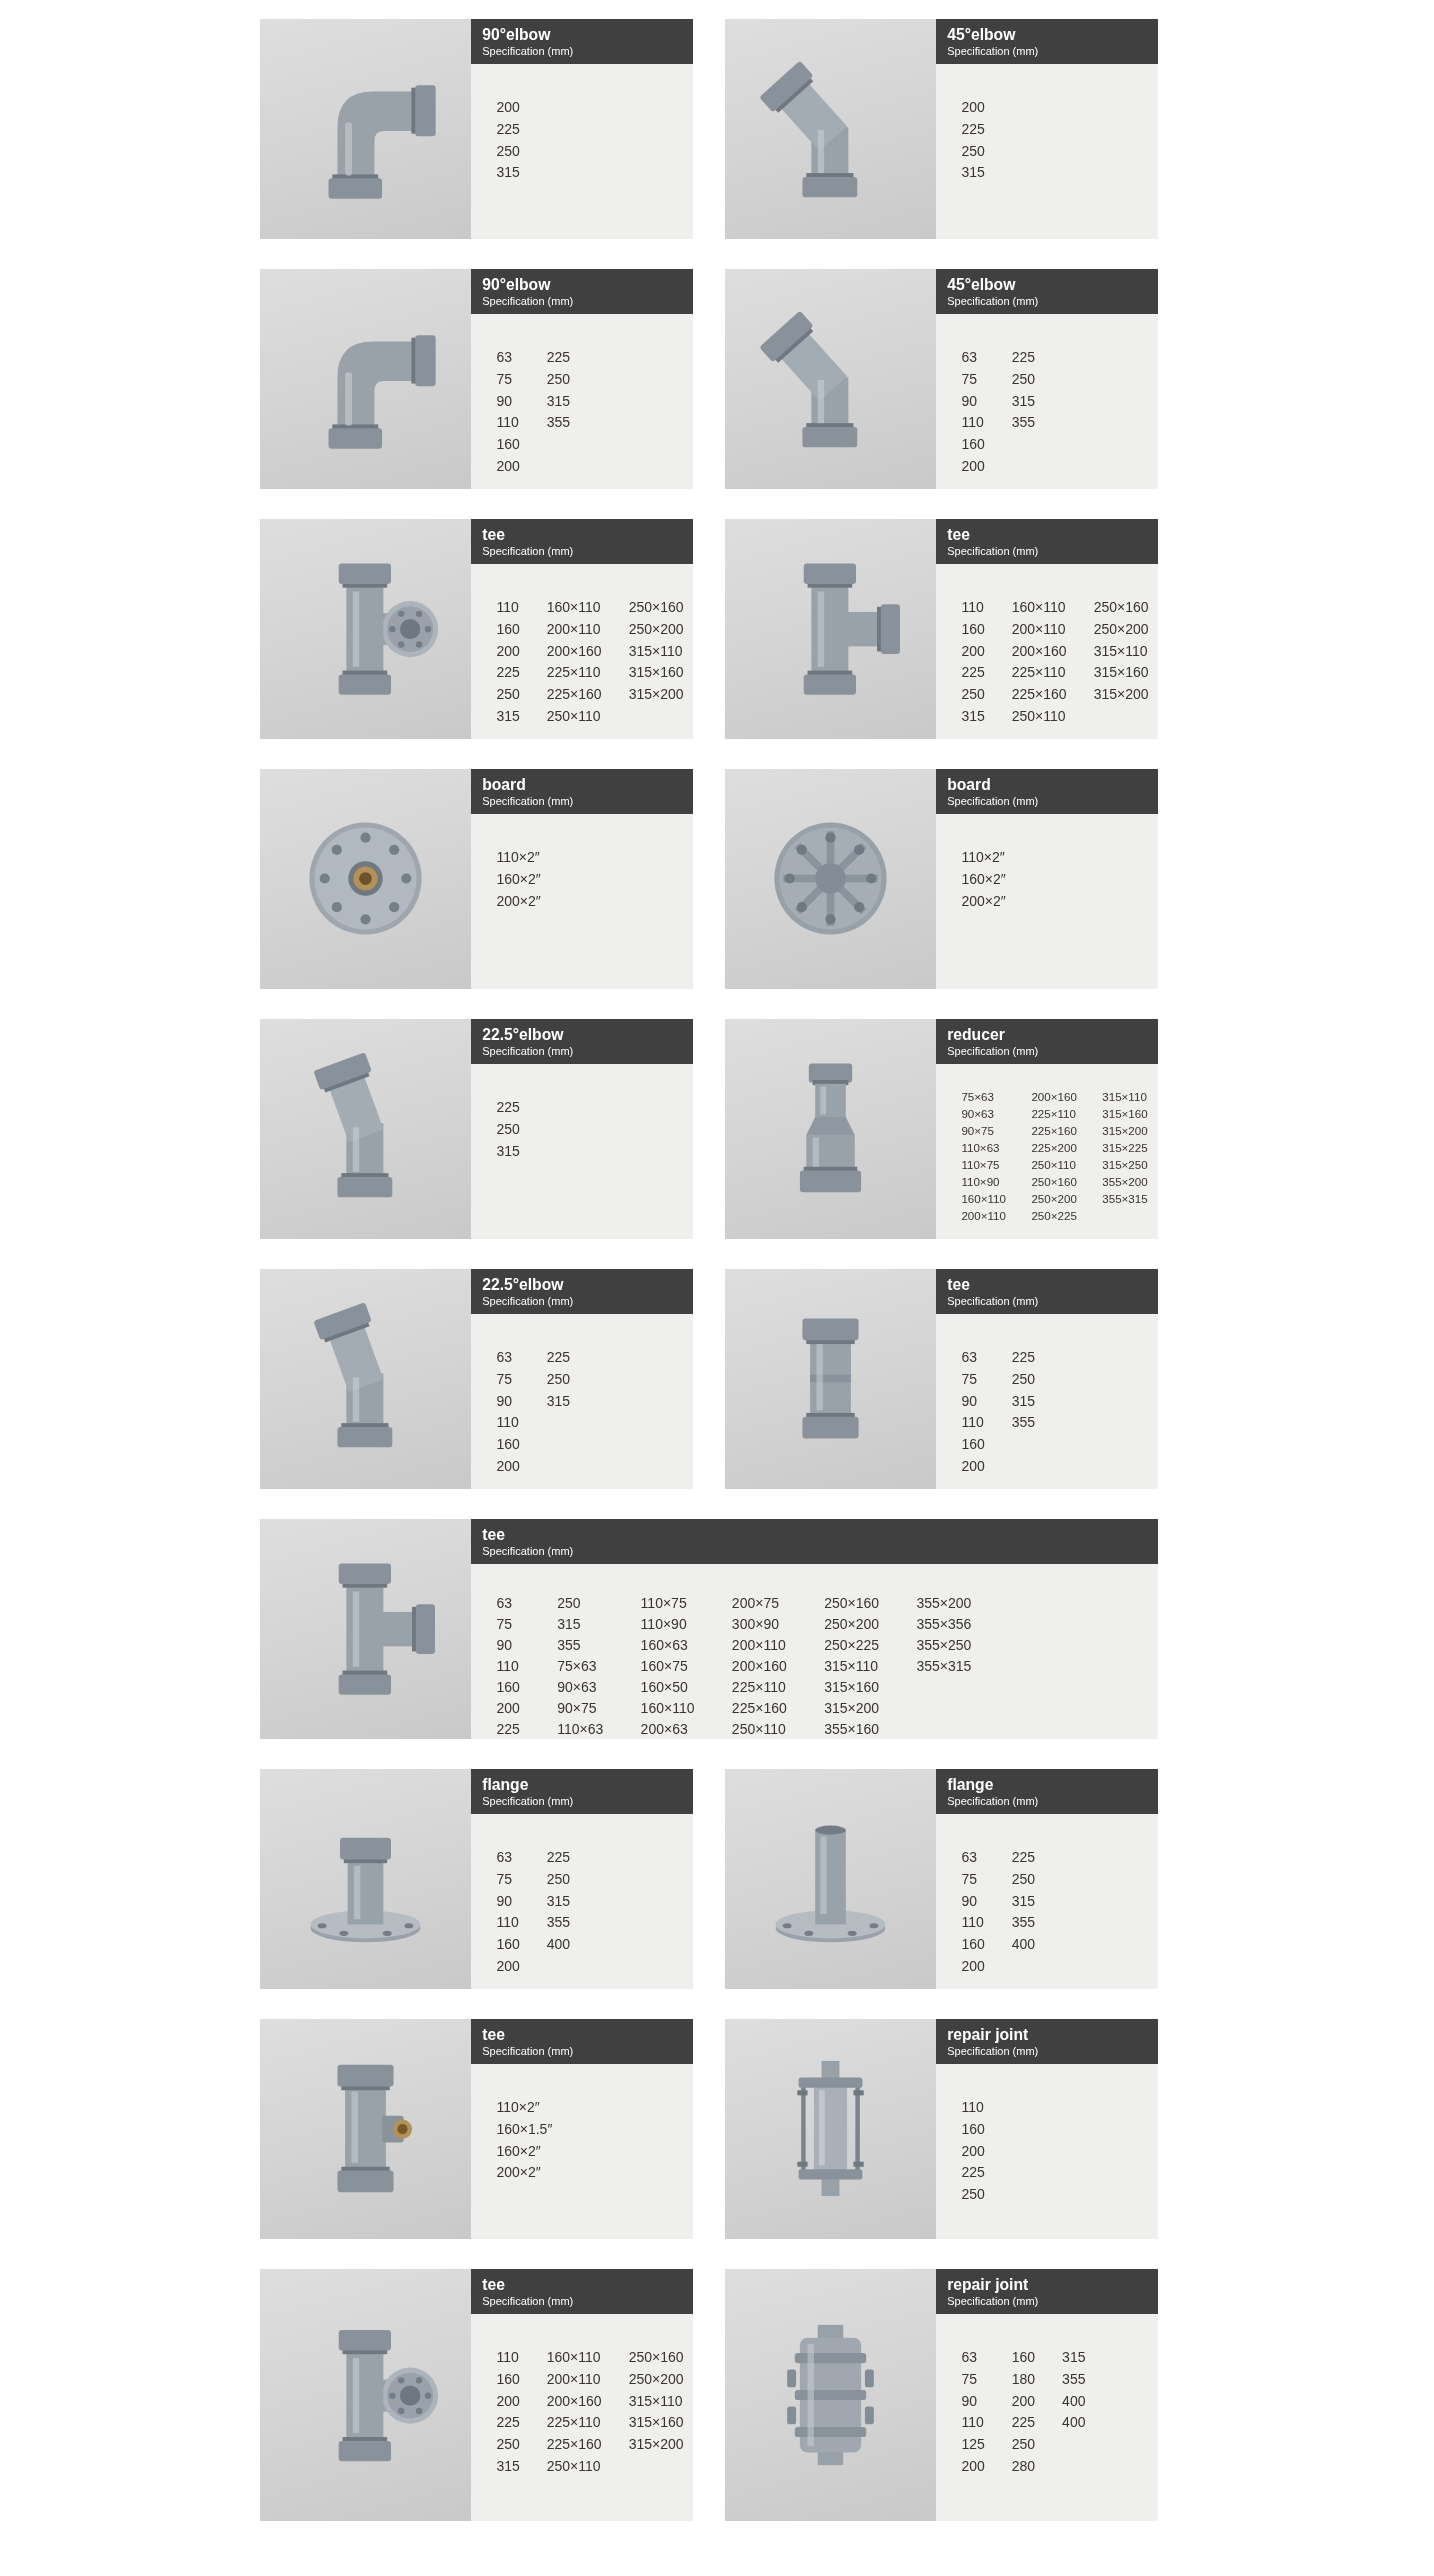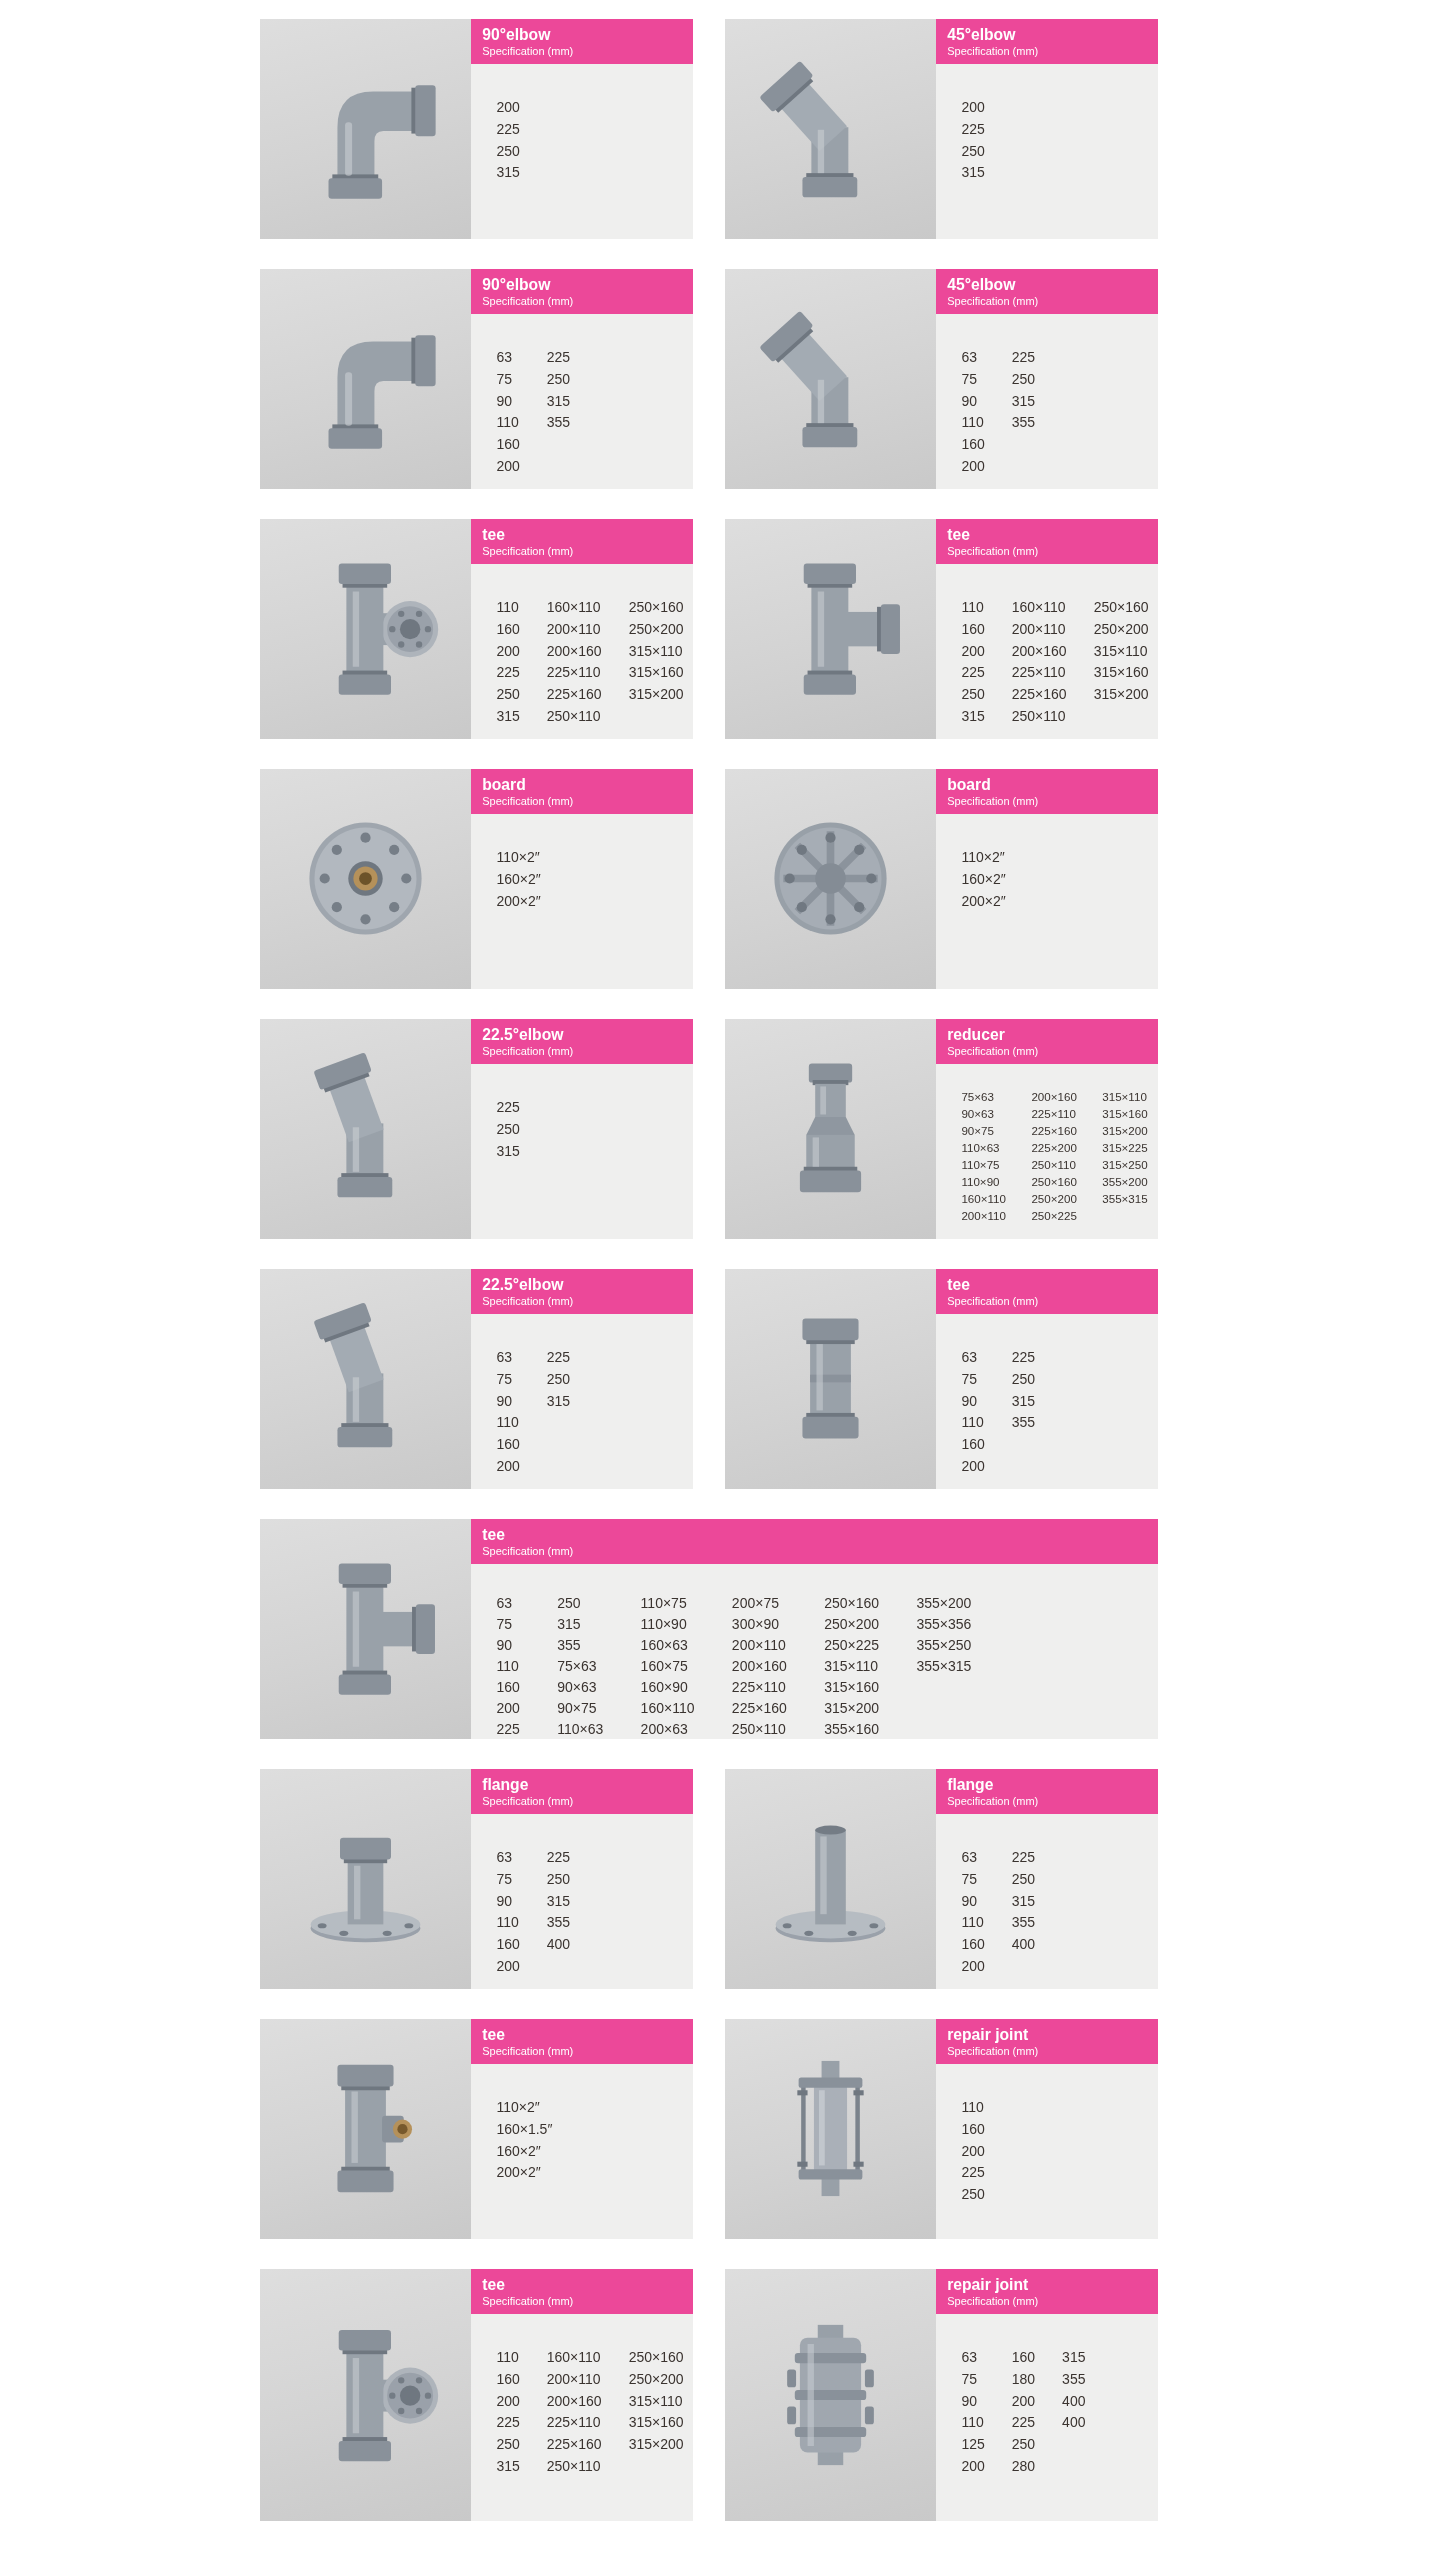--- a/index.html
+++ b/index.html
@@ -7,21 +7,21 @@
   .container{width:898px;margin:18.7px 0 0 260px;}
   .page-title{color:#00804f;font-size:15.7px;font-weight:bold;margin:0 0 13.4px 0;letter-spacing:0.2px;}
   .grid{display:grid;grid-template-columns:1fr 1fr;column-gap:32px;row-gap:30px;padding-bottom:22.4px;}
   .card{display:flex;height:220px;overflow:hidden;}
   .card.tall{height:252px;}
   .card.wide{grid-column:1 / -1;}
   .photo{width:211px;flex:0 0 211px;margin:0;background:linear-gradient(165deg,#dedede 0%,#d3d3d3 55%,#c9c9c9 100%);display:flex;align-items:center;justify-content:center;}
   .photo svg{width:153px;height:179px;}
   .card.tall .photo svg{height:202px;}
   .cbody{flex:1;display:flex;flex-direction:column;background:#efefee;min-width:0;}
-  .chead{background:#ec4899;color:#ffffff;padding:6.7px 7.5px 6px 11.2px;}
+  .chead{background:#404040;color:#ffffff;padding:6.7px 7.5px 6px 11.2px;}
   .chead h2{margin:0;font-size:15.7px;font-weight:bold;line-height:19.4px;}
   .chead .sub{font-size:11px;line-height:13.4px;margin-top:0;font-weight:normal;}
   .specs{display:flex;align-items:flex-start;padding:27px 6px 0 19.4px;column-gap:15px;}
   .spec-col{list-style:none;margin:6px;padding:0;}
   .spec-col li{font-size:14px;line-height:21.7px;color:#3a332f;white-space:nowrap;}
   .card.dense .specs{padding-top:18px;column-gap:13.4px;}
   .card.dense .spec-col li{font-size:11.6px;line-height:17px;}
   .card.wide .specs{padding-top:22.4px;column-gap:25.4px;}
   .card.wide .spec-col li{line-height:21px;}
 </style>
@@ -510,21 +510,21 @@
               <li>75×63</li>
               <li>90×63</li>
               <li>90×75</li>
               <li>110×63</li>
             </ul>
             <ul class="spec-col">
               <li>110×75</li>
               <li>110×90</li>
               <li>160×63</li>
               <li>160×75</li>
-              <li>160×90</li>
+              <li>160×50</li>
               <li>160×110</li>
               <li>200×63</li>
             </ul>
             <ul class="spec-col">
               <li>200×75</li>
               <li>300×90</li>
               <li>200×110</li>
               <li>200×160</li>
               <li>225×110</li>
               <li>225×160</li>

